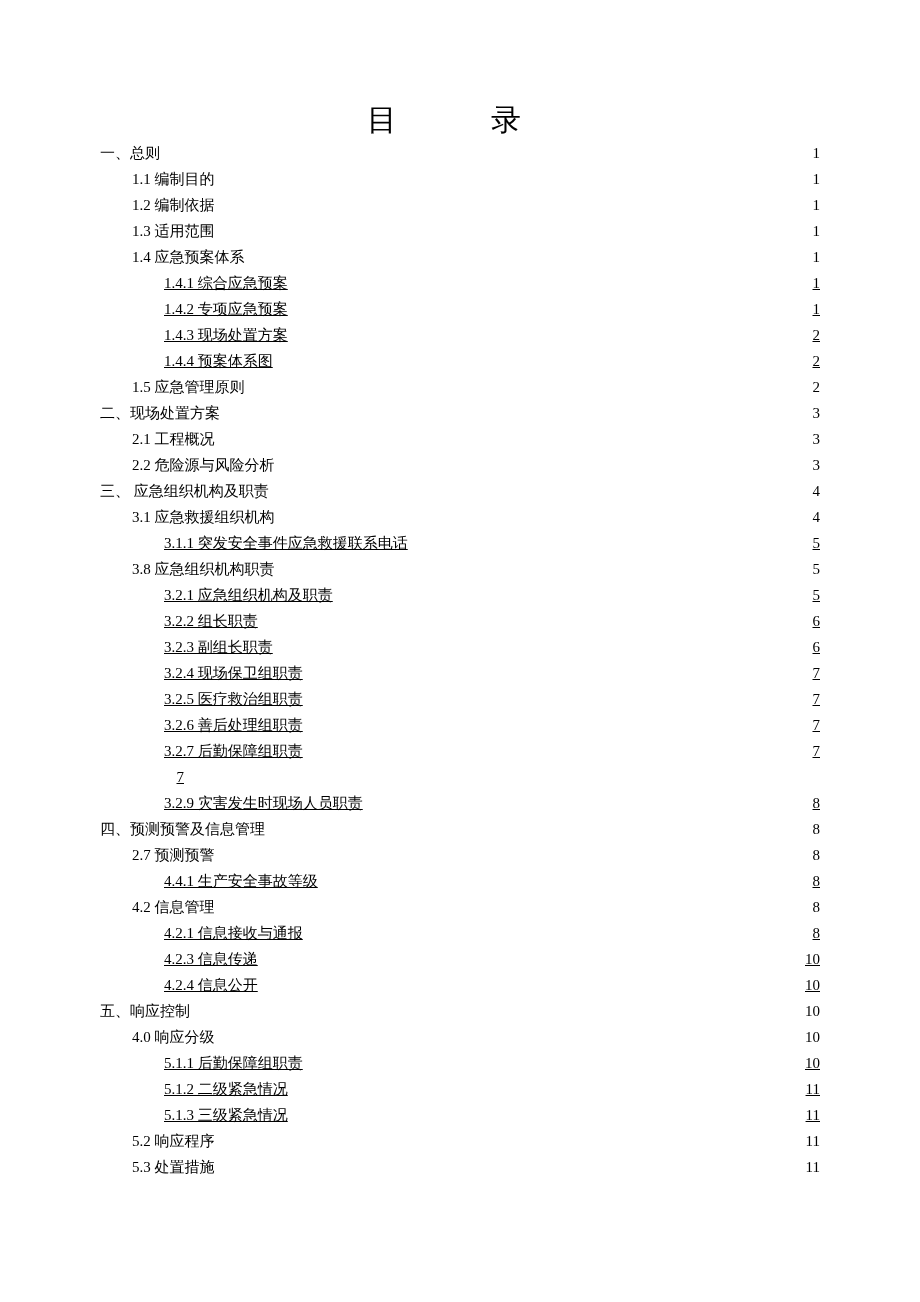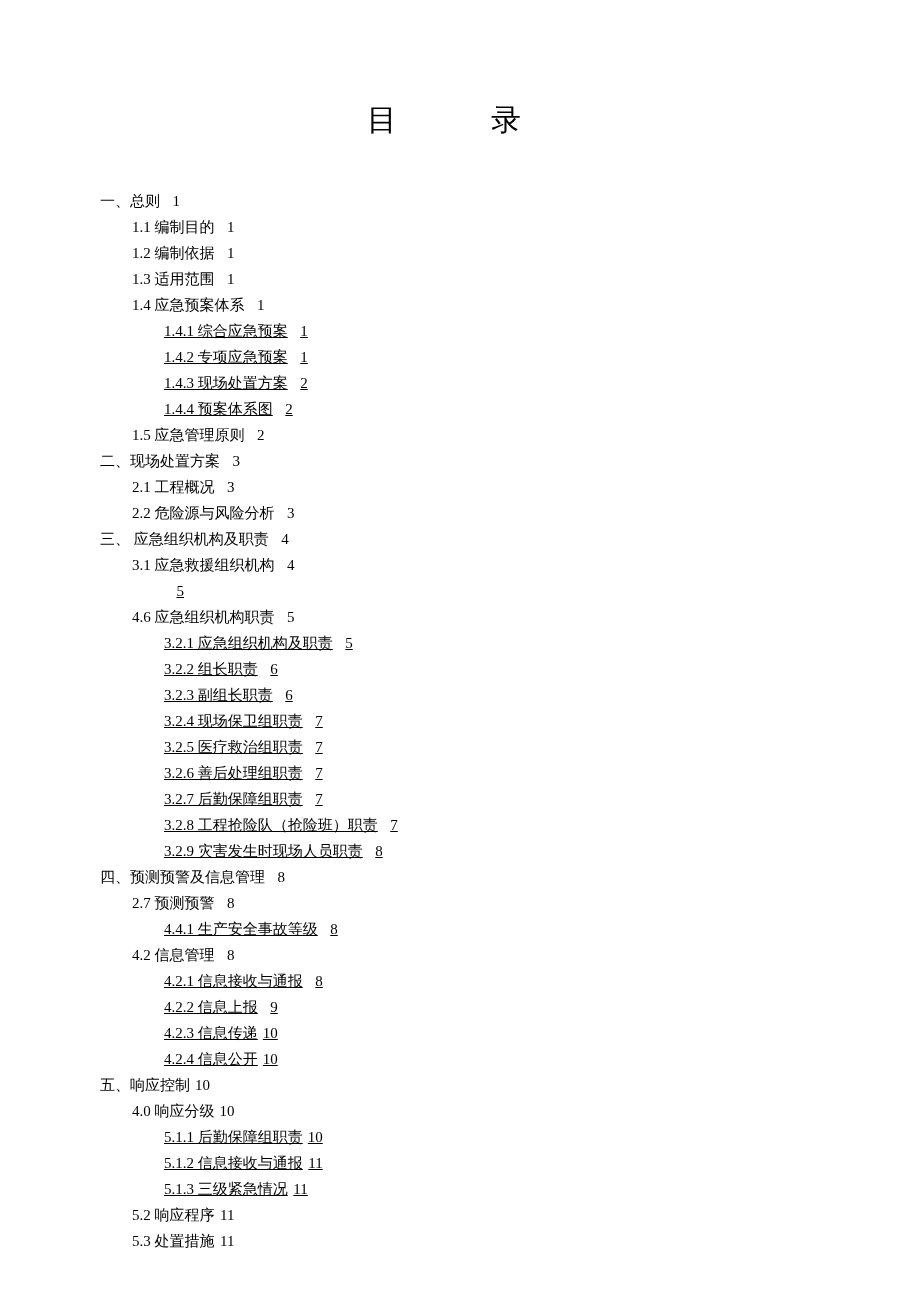--- a/index.html
+++ b/index.html
@@ -9,30 +9,29 @@
       background: #fff;
       font-family: "SimSun", "宋体", serif;
       color: #000;
       padding: 100px 100px 60px 100px;
     }
     .title {
       text-align: center;
       font-size: 30px;
       font-weight: normal;
       letter-spacing: 32px;
-      margin-bottom: 48px;
       font-family: "SimHei", "黑体", sans-serif;
     }
     .toc {
       font-size: 15px;
       line-height: 1.6;
     }
     .toc-row {
       display: flex;
-      justify-content: flex-start;
+      justify-content: space-between;
       align-items: baseline;
       margin-bottom: 2px;
     }
     .toc-label {
       white-space: nowrap;
     }
     .toc-page {
       white-space: nowrap;
       min-width: 20px;
       text-align: right;
@@ -101,24 +100,25 @@
     </div>
     <div class="toc-row level-0">
       <span class="toc-label">三、 应急组织机构及职责</span>
       <span class="toc-page">4</span>
     </div>
     <div class="toc-row level-1">
       <span class="toc-label">3.1 应急救援组织机构</span>
       <span class="toc-page">4</span>
     </div>
     <div class="toc-row level-2">
+      <span class="toc-label">3.1.1 突发安全事件应急救援联系电话</span>
       <span class="toc-page">5</span>
     </div>
     <div class="toc-row level-1">
-      <span class="toc-label">4.6 应急组织机构职责</span>
+      <span class="toc-label">3.8 应急组织机构职责</span>
       <span class="toc-page">5</span>
     </div>
     <div class="toc-row level-2">
       <span class="toc-label">3.2.1 应急组织机构及职责</span>
       <span class="toc-page">5</span>
     </div>
     <div class="toc-row level-2">
       <span class="toc-label">3.2.2 组长职责</span>
       <span class="toc-page">6</span>
     </div>
@@ -136,21 +136,20 @@
     </div>
     <div class="toc-row level-2">
       <span class="toc-label">3.2.6 善后处理组职责</span>
       <span class="toc-page">7</span>
     </div>
     <div class="toc-row level-2">
       <span class="toc-label">3.2.7 后勤保障组职责</span>
       <span class="toc-page">7</span>
     </div>
     <div class="toc-row level-2">
-      <span class="toc-label">3.2.8 工程抢险队（抢险班）职责</span>
       <span class="toc-page">7</span>
     </div>
     <div class="toc-row level-2">
       <span class="toc-label">3.2.9 灾害发生时现场人员职责</span>
       <span class="toc-page">8</span>
     </div>
     <div class="toc-row level-0">
       <span class="toc-label">四、预测预警及信息管理</span>
       <span class="toc-page">8</span>
     </div>
@@ -164,45 +163,41 @@
     </div>
     <div class="toc-row level-1">
       <span class="toc-label">4.2 信息管理</span>
       <span class="toc-page">8</span>
     </div>
     <div class="toc-row level-2">
       <span class="toc-label">4.2.1 信息接收与通报</span>
       <span class="toc-page">8</span>
     </div>
     <div class="toc-row level-2">
-      <span class="toc-label">4.2.2 信息上报</span>
-      <span class="toc-page">9</span>
-    </div>
-    <div class="toc-row level-2">
       <span class="toc-label">4.2.3 信息传递</span>
       <span class="toc-page">10</span>
     </div>
     <div class="toc-row level-2">
       <span class="toc-label">4.2.4 信息公开</span>
       <span class="toc-page">10</span>
     </div>
     <div class="toc-row level-0">
       <span class="toc-label">五、响应控制</span>
       <span class="toc-page">10</span>
     </div>
     <div class="toc-row level-1">
       <span class="toc-label">4.0 响应分级</span>
       <span class="toc-page">10</span>
     </div>
     <div class="toc-row level-2">
       <span class="toc-label">5.1.1 后勤保障组职责</span>
       <span class="toc-page">10</span>
     </div>
     <div class="toc-row level-2">
-      <span class="toc-label">5.1.2 信息接收与通报</span>
+      <span class="toc-label">5.1.2 二级紧急情况</span>
       <span class="toc-page">11</span>
     </div>
     <div class="toc-row level-2">
       <span class="toc-label">5.1.3 三级紧急情况</span>
       <span class="toc-page">11</span>
     </div>
     <div class="toc-row level-1">
       <span class="toc-label">5.2 响应程序</span>
       <span class="toc-page">11</span>
     </div>

